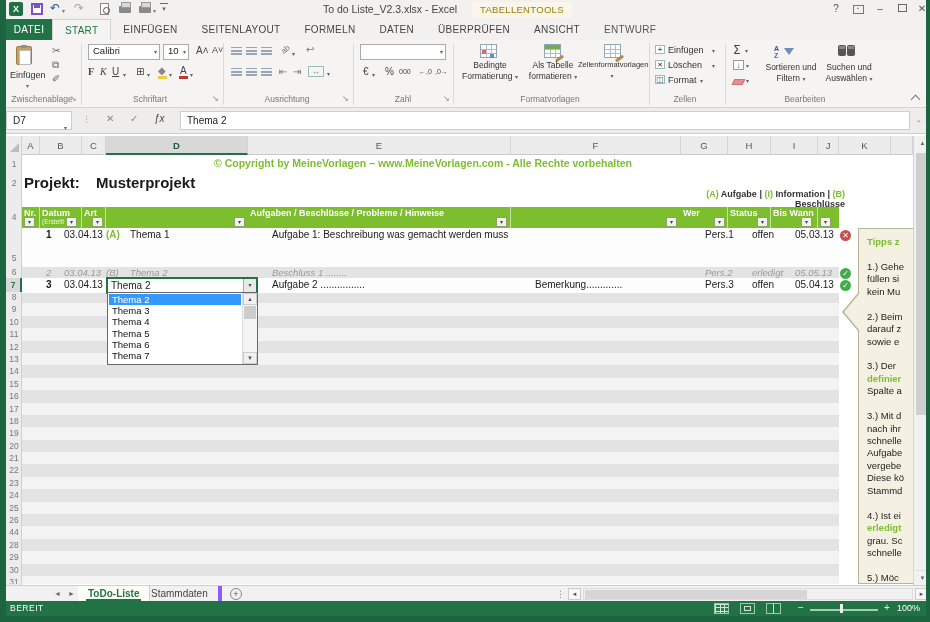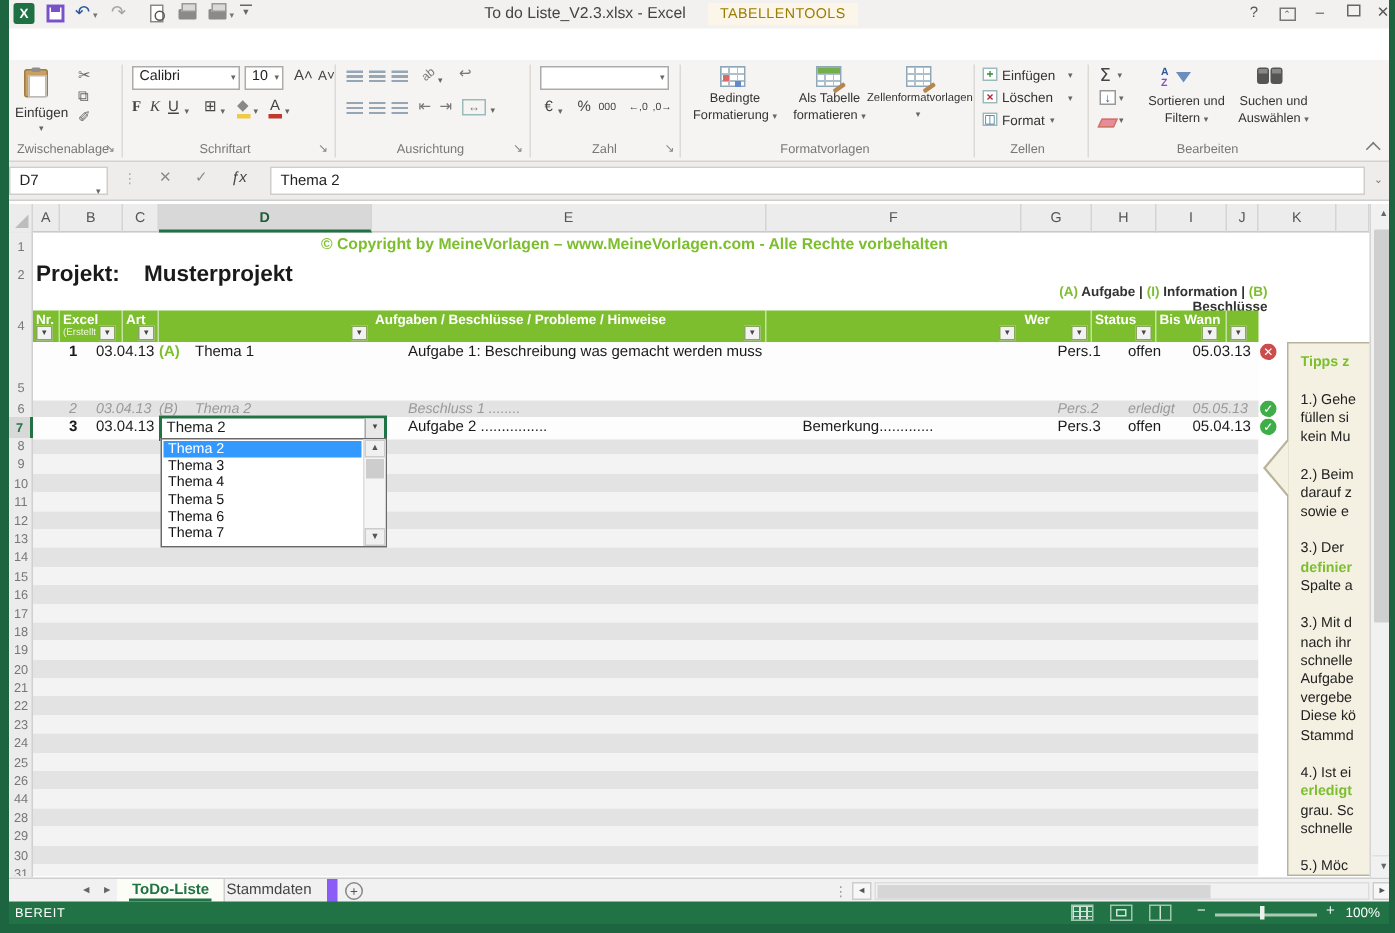--- a/index.html
+++ b/index.html
@@ -172,21 +172,21 @@
   #vscroll { position:absolute; left:913px; top:2px; width:17px; height:449px; background:#f1f1f1; border-left:1px solid #d4d4d4; z-index:40; }
   .sb-btn { position:absolute; left:1px; width:15px; height:15px; font-size:6px; color:#666; text-align:center; line-height:15px; background:#f1f1f1; }
   #vs-up { top:0; } #vs-down { bottom:0; border-top:1px solid #e0e0e0; }
   #vs-thumb { position:absolute; left:2px; top:17px; width:13px; height:262px; background:#cfcfcf; border-radius:1px; }
 
   
   #bottombar { left:0; top:585px; width:930px; height:16px; background:#f1f1f1; border-top:1px solid #cfcfcf; }
   .navar { position:absolute; top:4px; font-size:7px; color:#666; }
   #tab-active { position:absolute; left:78px; top:0; height:16px; padding:0 10px; background:#fdfdf7; border-right:1px solid #cfcfcf; font-size:10px; font-weight:bold; color:#217346; line-height:15px; }
   #tab-active i { position:absolute; left:8px; right:8px; bottom:1px; height:2px; background:#217346; }
-  #tab-other { position:absolute; left:141px; top:0; height:16px; padding:0 10px; border-right:7px solid #8b5cf6; font-size:10px; color:#444; line-height:15px; font-weight:normal; }
+  #tab-other { position:absolute; left:141px; top:0; height:16px; padding:0 10px; border-right:4px solid #8b5cf6; font-size:10px; color:#444; line-height:15px; font-weight:normal; }
   #add-sheet { position:absolute; left:230px; top:2px; width:12px; height:12px; border:1px solid #888; border-radius:50%; font-size:9px; color:#555; text-align:center; line-height:11px; }
   #bb-dots { position:absolute; left:556px; top:3px; color:#999; font-size:9px; }
   #hs-left { position:absolute; left:568px; top:2px; width:13px; height:12px; border:1px solid #ccc; background:#f7f7f7; font-size:6px; color:#555; text-align:center; line-height:11px; }
   #hs-track { position:absolute; left:583px; top:2px; width:330px; height:12px; background:#f1f1f1; border:1px solid #ddd; }
   #hs-thumb { position:absolute; left:1px; top:1px; width:222px; height:9px; background:#d6d6d6; }
   #hs-right { position:absolute; left:915px; top:2px; width:13px; height:12px; border:1px solid #ccc; background:#f7f7f7; font-size:6px; color:#555; text-align:center; line-height:11px; }
 
   
   #statusbar { left:0; top:601px; width:930px; height:15px; background:#217346; color:#fff; }
   #ready { position:absolute; left:10px; top:2px; font-size:8.5px; letter-spacing:.5px; }
@@ -220,20 +220,31 @@
     <div class="qat-custom">▾</div>
     <div class="abs" id="title-text">To do Liste_V2.3.xlsx - Excel</div>
     <div class="abs" id="ctx-group">TABELLENTOOLS</div>
     <div class="wbtn" id="btn-help">?</div>
     <div class="wbtn" id="btn-ribopts"><span>⌃</span></div>
     <div class="wbtn" id="btn-min">–</div>
     <div class="wbtn" id="btn-max"><span></span></div>
     <div class="wbtn" id="btn-close">✕</div>
   </div>
 
+  <div class="abs" id="tabrow">
+    <div id="tab-file">DATEI</div>
+    <div class="rtab active">START</div>
+    <div class="rtab">EINFÜGEN</div>
+    <div class="rtab">SEITENLAYOUT</div>
+    <div class="rtab">FORMELN</div>
+    <div class="rtab">DATEN</div>
+    <div class="rtab">ÜBERPRÜFEN</div>
+    <div class="rtab">ANSICHT</div>
+    <div class="rtab context">ENTWURF</div>
+  </div>
 
   <div class="abs" id="ribbon">
 
     <div class="clip-ico"></div>
     <div class="rbtn-txt" style="left:10px; top:30px;">Einfügen</div>
     <div class="rbtn-txt dda" style="left:26px; top:42px;">▾</div>
     <div class="cut-ico" style="left:52px; top:5px;">✂</div>
     <div class="copy-ico" style="left:52px; top:19px;">⧉</div>
     <div class="fp-ico" style="left:52px; top:33px;">✐</div>
     <div class="glabel" style="left:6px; width:72px;">Zwischenablage</div>
@@ -433,21 +444,21 @@
       <span class="leg-code">(I)</span> <span>Information</span>
       <span>|</span>
       <span class="leg-code">(B)</span> <span>Beschlüsse</span>
     </div>
 
     <div id="thead">
       <div class="hcell" style="left:0; width:18px;">
           <span class="hlab">Nr.</span>
         </div>
       <div class="hcell" style="left:18px; width:42px;">
-          <span class="hlab">Excel</span>
+          <span class="hlab">Datum</span>
           <span class="hsub">(Erstellt am</span>
         </div>
       <div class="hcell" style="left:60px; width:24px;">
           <span class="hlab">Art</span>
         </div>
       <div class="hcell" style="left:226px; width:263px;">
           <span class="hlab">Aufgaben / Beschlüsse / Probleme / Hinweise</span>
         </div>
       <div class="hcell" style="left:659px; width:47px;">
           <span class="hlab">Wer</span>

